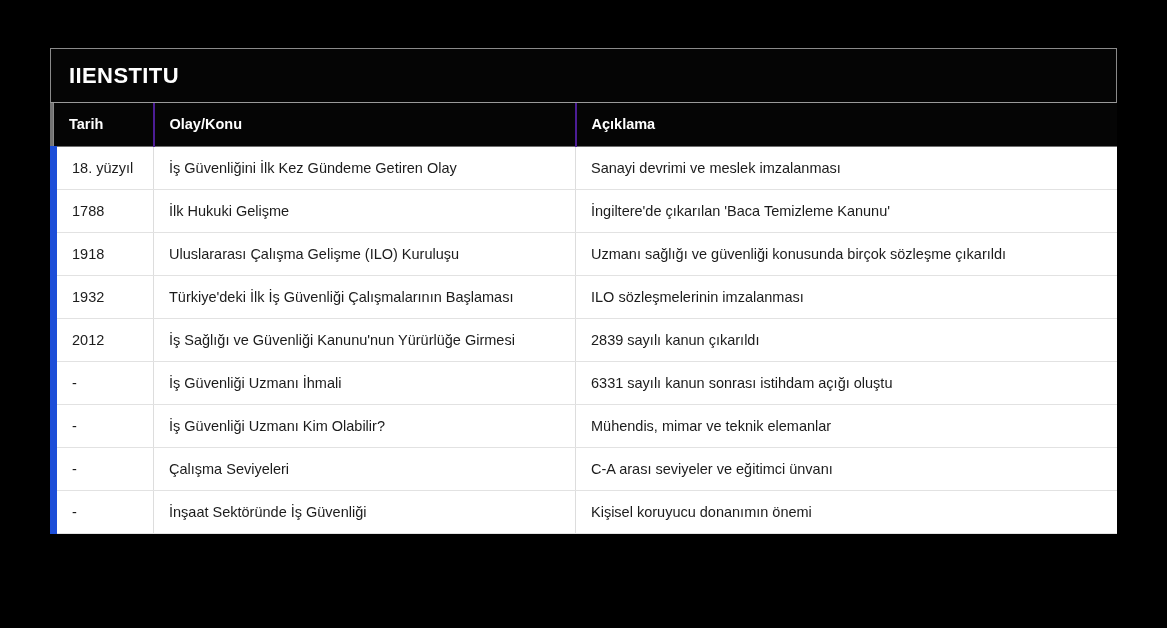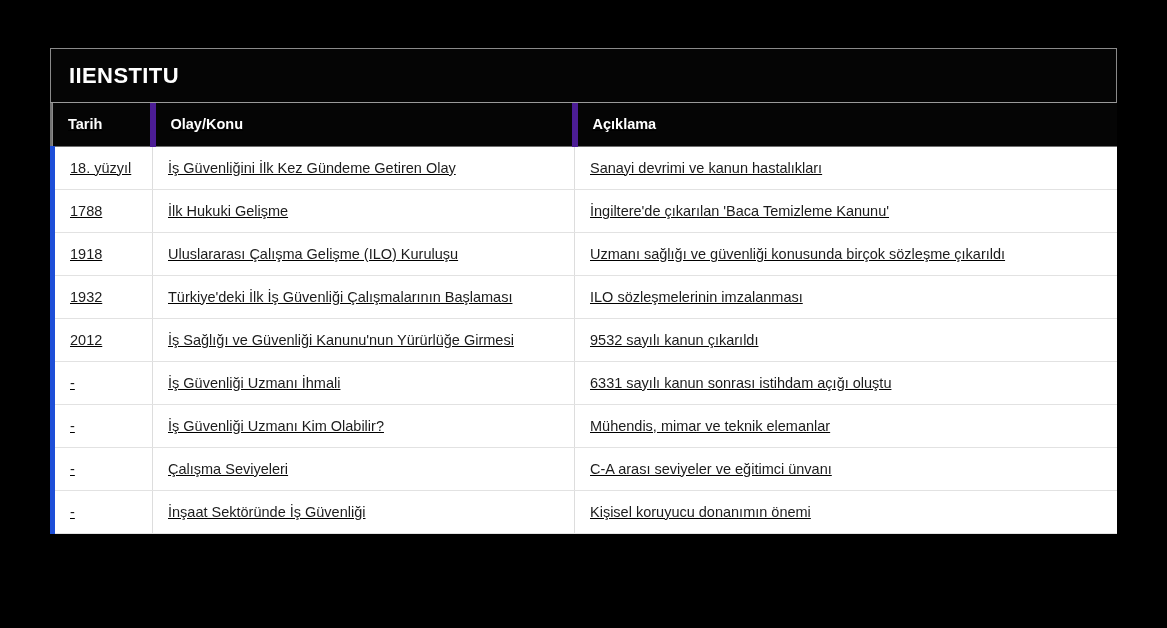--- a/index.html
+++ b/index.html
@@ -48,36 +48,35 @@
     letter-spacing: 0.4px;
     line-height: 1;
   }
 
   
   table.data-table {
     border-collapse: collapse;
     table-layout: fixed;
     width: 1067px;
     background: #737373;
-    text-decoration: underline;
   }
 
   table.data-table col.c-date  { width: 100px; }
   table.data-table col.c-event { width: 422px; }
   table.data-table col.c-desc  { width: 545px; }
 
   thead th {
     background: #050505;
     color: #ffffff;
     font-size: 14.5px;
     font-weight: bold;
     text-align: left;
     padding: 13px 14px 13px 15px;
     border-right: 1px solid #6f6f6f;
-    border-left: 6px solid #4c1d95;
+    border-left: 2px solid #4c1d95;
     border-bottom: 1px solid #6f6f6f;
     box-sizing: border-box;
     white-space: nowrap;
     height: 43px;
     vertical-align: middle;
   }
   thead th:first-child { border-left: 1px solid #8a8a8a; }
   thead th:last-child  { border-right: 1px solid #8a8a8a; }
 
   tbody td {
@@ -90,21 +89,21 @@
     border-right: 1px solid #dddddd;
     border-left: 1px solid #dddddd;
     border-bottom: 1px solid #e2e2e2;
     box-sizing: border-box;
     height: 43px;
     vertical-align: middle;
     white-space: nowrap;
     overflow: hidden;
   }
   tbody td.cell-date {
-    border-left: 5px solid #1d4ed8;
+    border-left: 7px solid #1d4ed8;
   }
   tbody td.cell-desc {
     border-right: 1px solid #cfcfcf;
     padding-right: 4px;
   }
   tbody tr:last-child td {
     border-bottom: 1px solid #e2e2e2;
   }
 </style>
 </head>
@@ -129,21 +128,21 @@
           <th>Tarih</th>
           <th>Olay/Konu</th>
           <th>Açıklama</th>
         </tr>
       </thead>
       <tbody>
 
         <tr>
           <td class="cell-date">18. yüzyıl</td>
           <td class="cell-event">İş Güvenliğini İlk Kez Gündeme Getiren Olay</td>
-          <td class="cell-desc">Sanayi devrimi ve kanun hastalıkları</td>
+          <td class="cell-desc">Sanayi devrimi ve meslek imzalanması</td>
         </tr>
 
         <tr>
           <td class="cell-date">1788</td>
           <td class="cell-event">İlk Hukuki Gelişme</td>
           <td class="cell-desc">İngiltere'de çıkarılan 'Baca Temizleme Kanunu'</td>
         </tr>
 
         <tr>
           <td class="cell-date">1918</td>
@@ -154,21 +153,21 @@
         <tr>
           <td class="cell-date">1932</td>
           <td class="cell-event">Türkiye'deki İlk İş Güvenliği Çalışmalarının Başlaması</td>
           <td class="cell-desc">ILO sözleşmelerinin imzalanması</td>
         </tr>
 
 
         <tr>
           <td class="cell-date">2012</td>
           <td class="cell-event">İş Sağlığı ve Güvenliği Kanunu'nun Yürürlüğe Girmesi</td>
-          <td class="cell-desc">9532 sayılı kanun çıkarıldı</td>
+          <td class="cell-desc">2839 sayılı kanun çıkarıldı</td>
         </tr>
 
         <tr>
           <td class="cell-date">-</td>
           <td class="cell-event">İş Güvenliği Uzmanı İhmali</td>
           <td class="cell-desc">6331 sayılı kanun sonrası istihdam açığı oluştu</td>
         </tr>
 
         <tr>
           <td class="cell-date">-</td>

